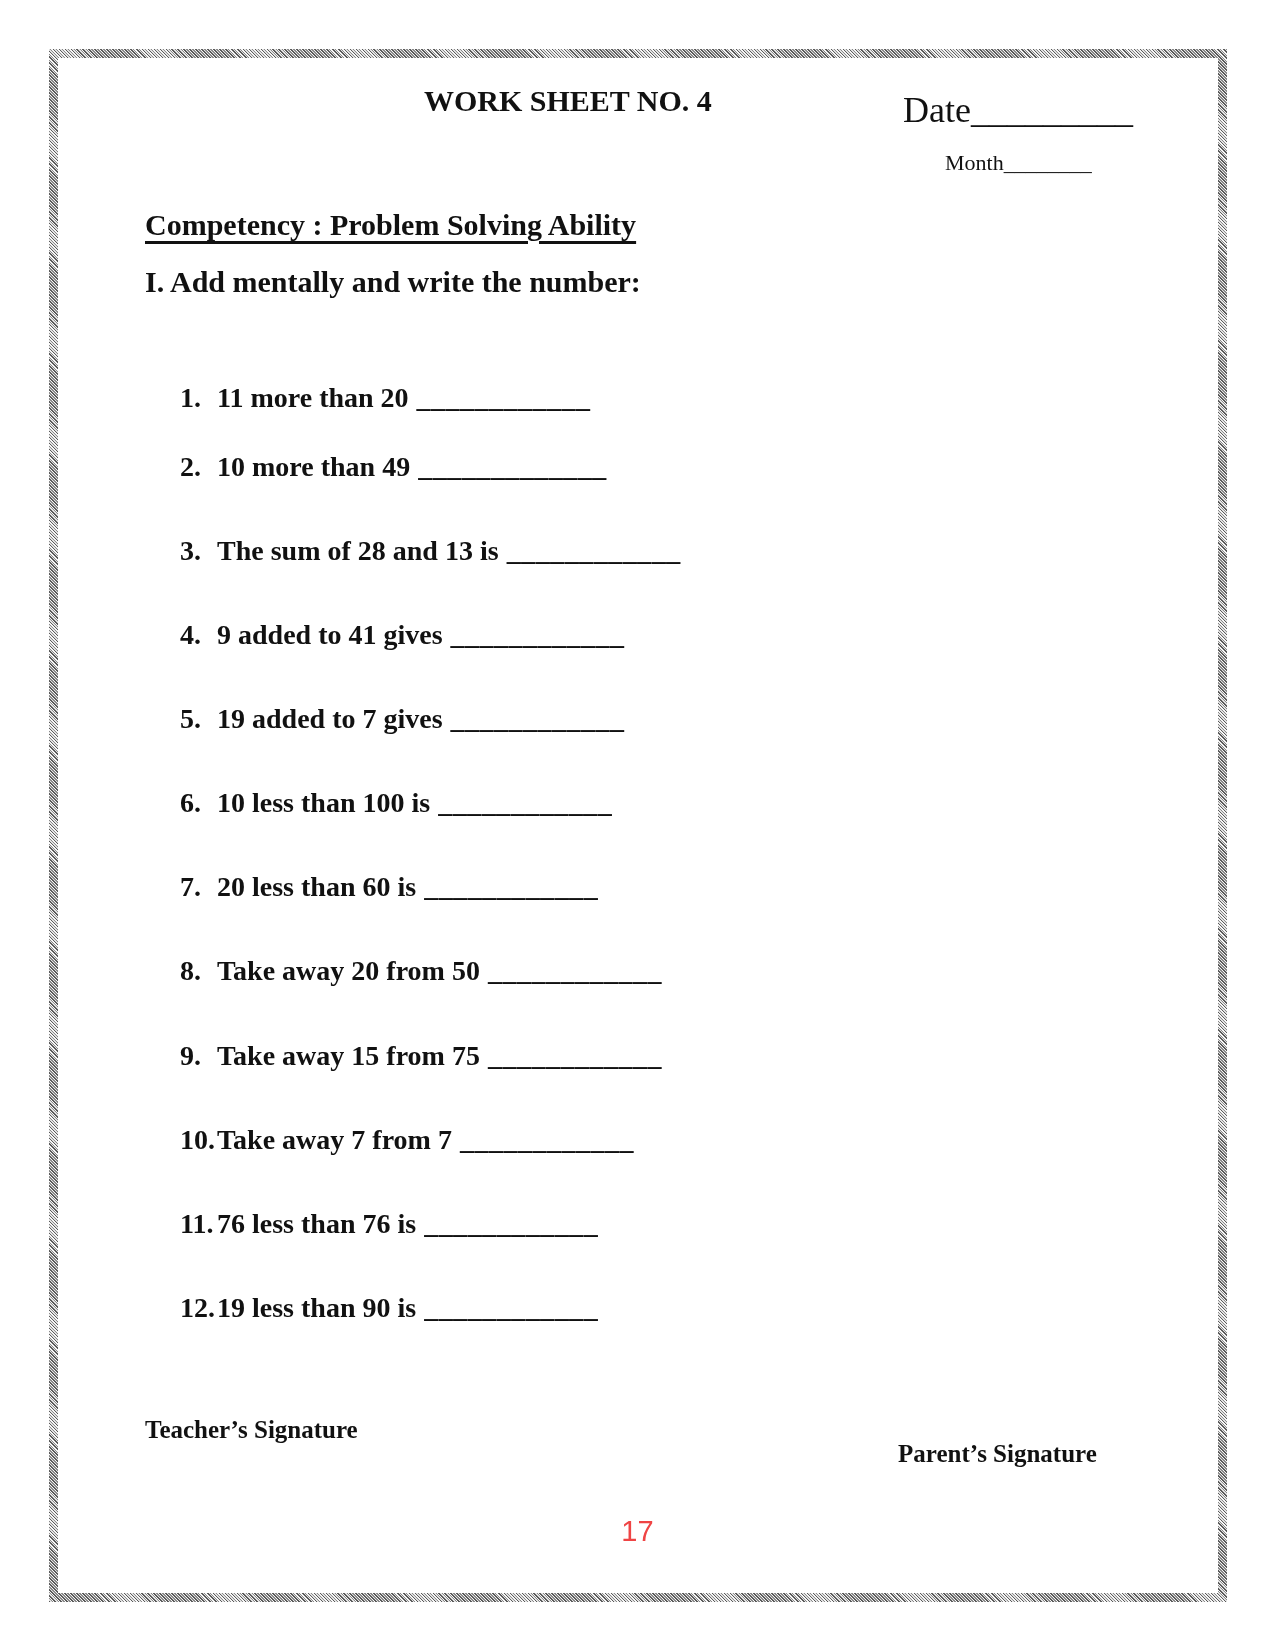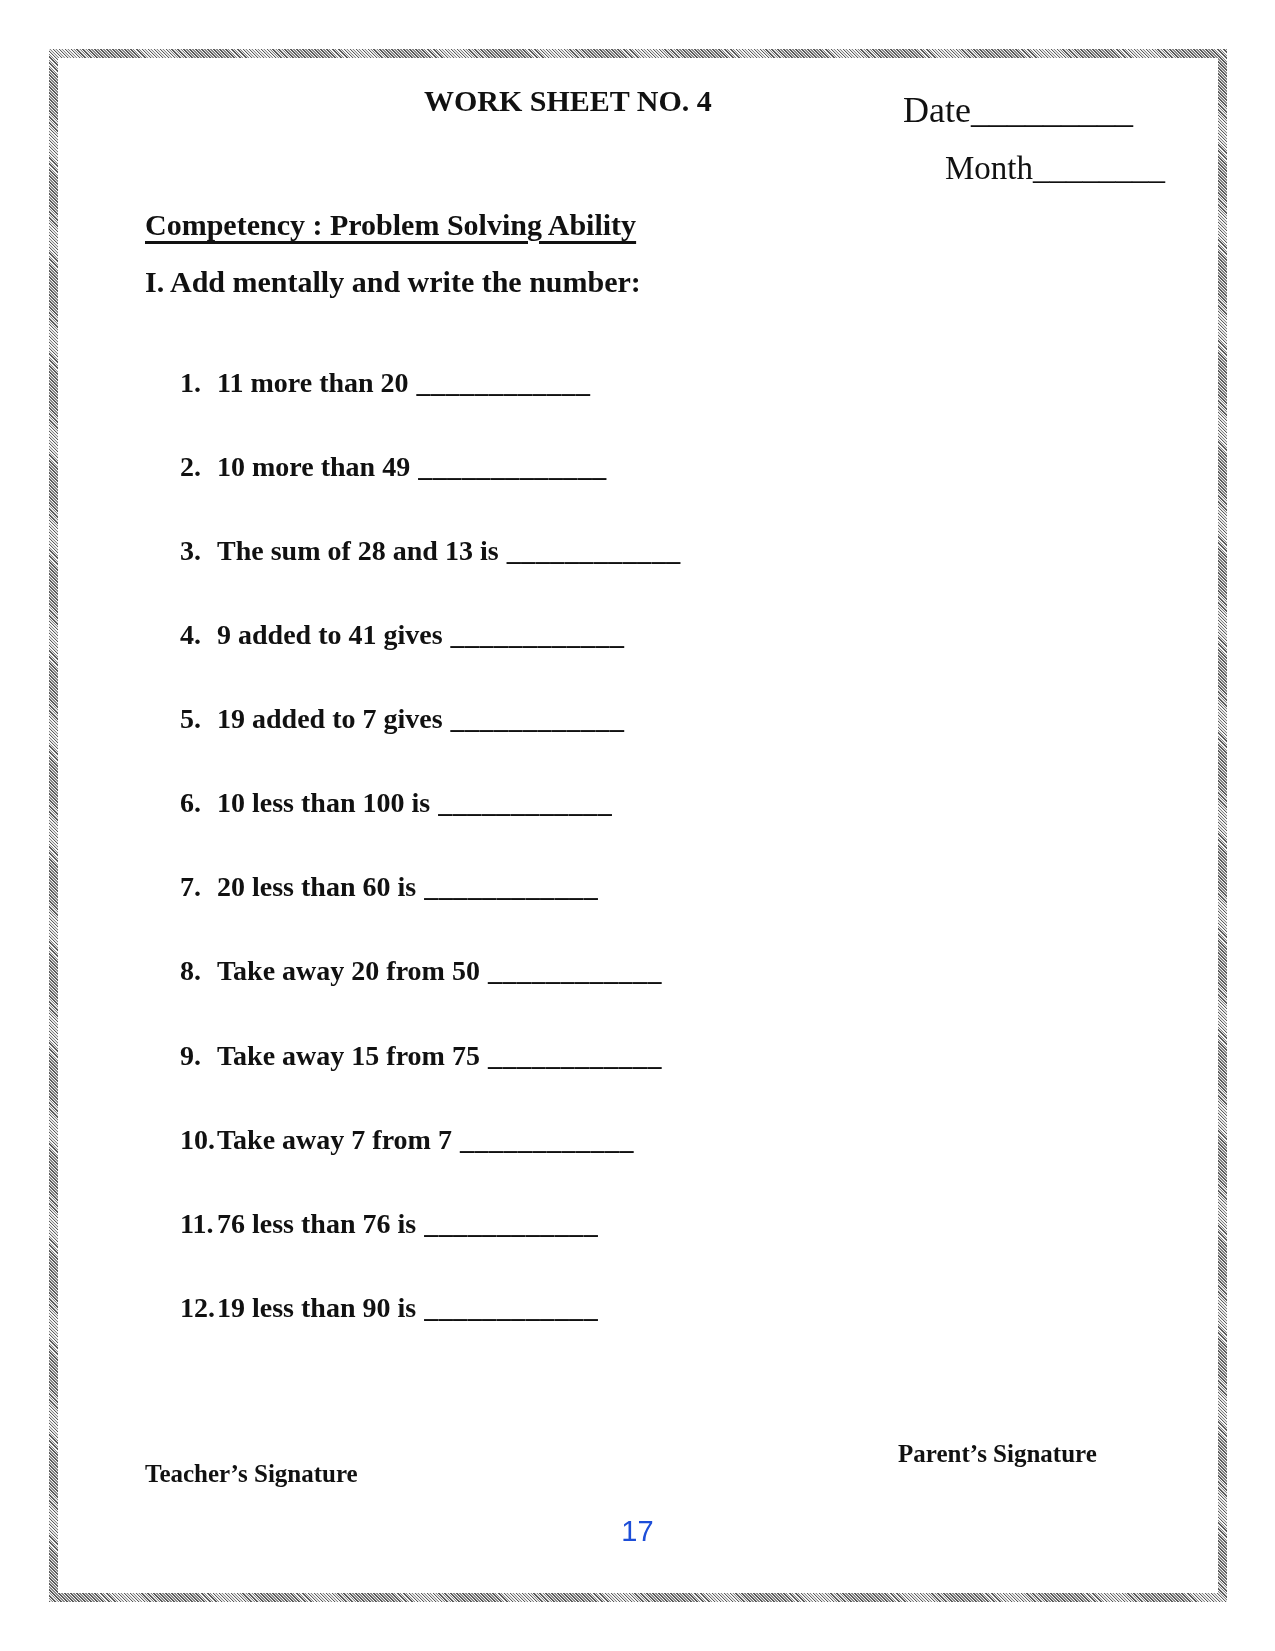--- a/index.html
+++ b/index.html
@@ -29,67 +29,67 @@
     position: absolute;
     inset: 9px;
     background: #ffffff;
   }
   .abs { position: absolute; white-space: nowrap; line-height: 1.15; }
   .title {
     left: 424px; top: 84px;
     font-size: 30px; font-weight: bold;
   }
   .date-line  { left: 903px; top: 90px;  font-size: 36px; }
-  .month-line { left: 945px; top: 150px; font-size: 33px; }
+  .month-line { left: 945px; top: 150px; font-size: 22px; }
   .competency {
     left: 145px; top: 208px;
     font-size: 30px; font-weight: bold;
     text-decoration: underline;
     text-decoration-thickness: 3px;
     text-underline-offset: 6px;
   }
   .section-heading {
     left: 145px; top: 265px;
     font-size: 30px; font-weight: bold;
   }
   .item {
     left: 180px;
     font-size: 28px; font-weight: bold;
   }
   .item .num { display: inline-block; min-width: 37px; }
   .item .blank { margin-left: 8px; letter-spacing: 0.5px; }
   .sig {
     font-size: 25px; font-weight: bold;
   }
-  .sig.teacher { left: 145px; top: 1460px; }
+  .sig.teacher { left: 145px; top: 1416px; }
   .sig.parent  { left: 898px; top: 1440px; }
   .page-number {
     left: 0; right: 0; top: 1515px;
     text-align: center;
     font-family: "Liberation Sans", sans-serif;
     font-size: 29px; font-weight: normal;
-    color: #1d4ed8;
+    color: #ef4444;
   }
 </style>
 </head>
 <body>
 
 <div class="frame"></div>
 
 <div class="abs title">WORK SHEET NO. 4</div>
 
 <div class="abs date-line"><span>Date</span><span>_________</span></div>
 
 <div class="abs month-line"><span>Month</span><span>________</span></div>
 
 <div class="abs competency">Competency : Problem Solving Ability</div>
 
 <div class="abs section-heading">I. Add mentally and write the number:</div>
 
-<div class="abs item" style="top:367px"><span class="num">1.</span><span>11 more than 20</span><span class="blank">____________</span></div>
+<div class="abs item" style="top:382px"><span class="num">1.</span><span>11 more than 20</span><span class="blank">____________</span></div>
 
 <div class="abs item" style="top:451px"><span class="num">2.</span><span>10 more than 49</span><span class="blank">_____________</span></div>
 
 <div class="abs item" style="top:535px"><span class="num">3.</span><span>The sum of 28 and 13 is</span><span class="blank">____________</span></div>
 
 <div class="abs item" style="top:619px"><span class="num">4.</span><span>9 added to 41 gives</span><span class="blank">____________</span></div>
 
 <div class="abs item" style="top:703px"><span class="num">5.</span><span>19 added to 7 gives</span><span class="blank">____________</span></div>
 
 <div class="abs item" style="top:787px"><span class="num">6.</span><span>10 less than 100 is</span><span class="blank">____________</span></div>

